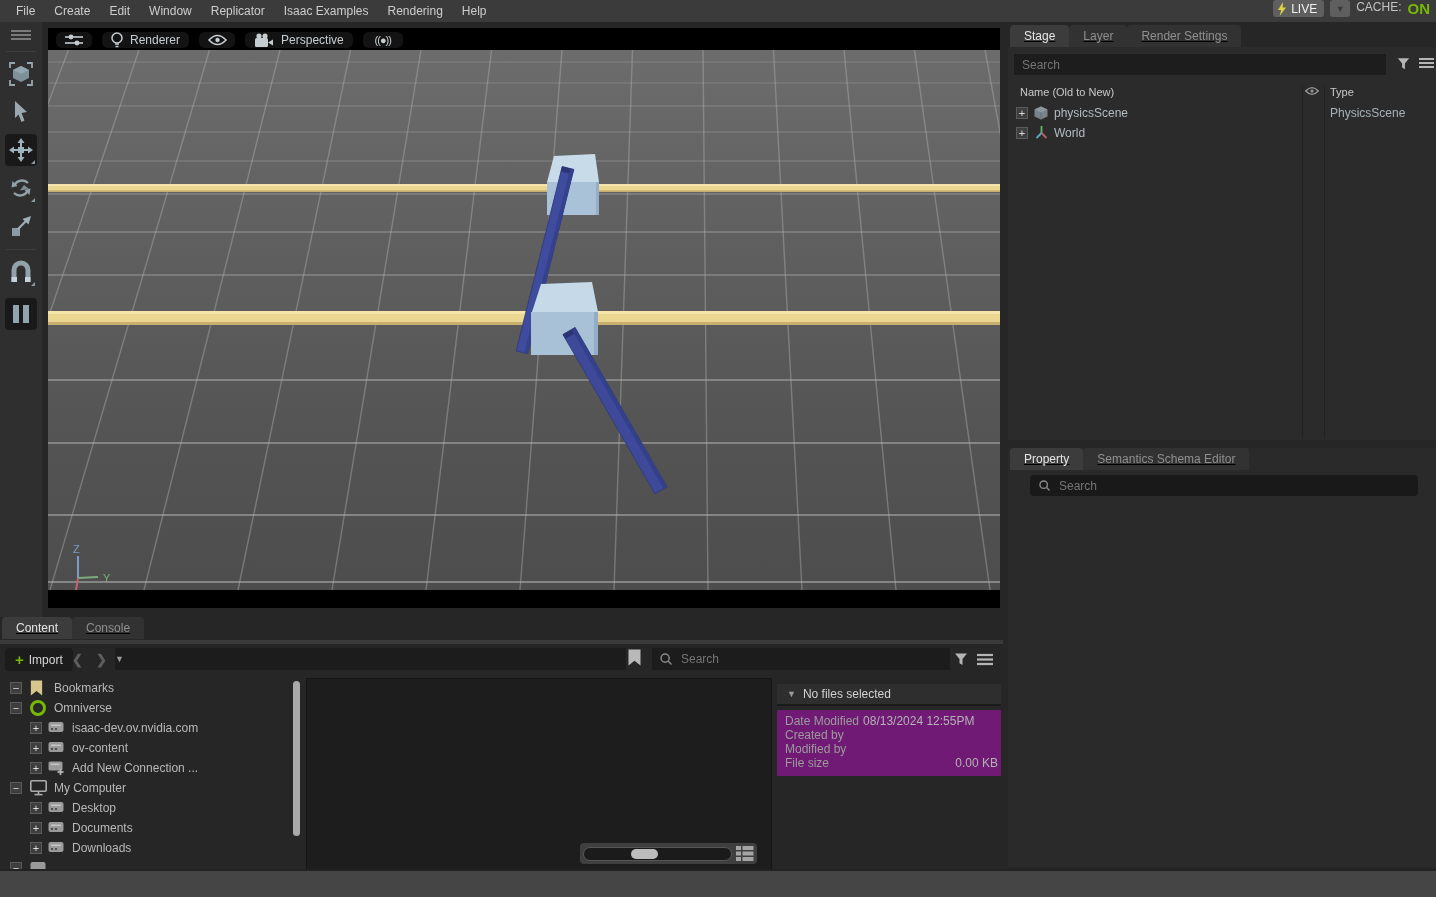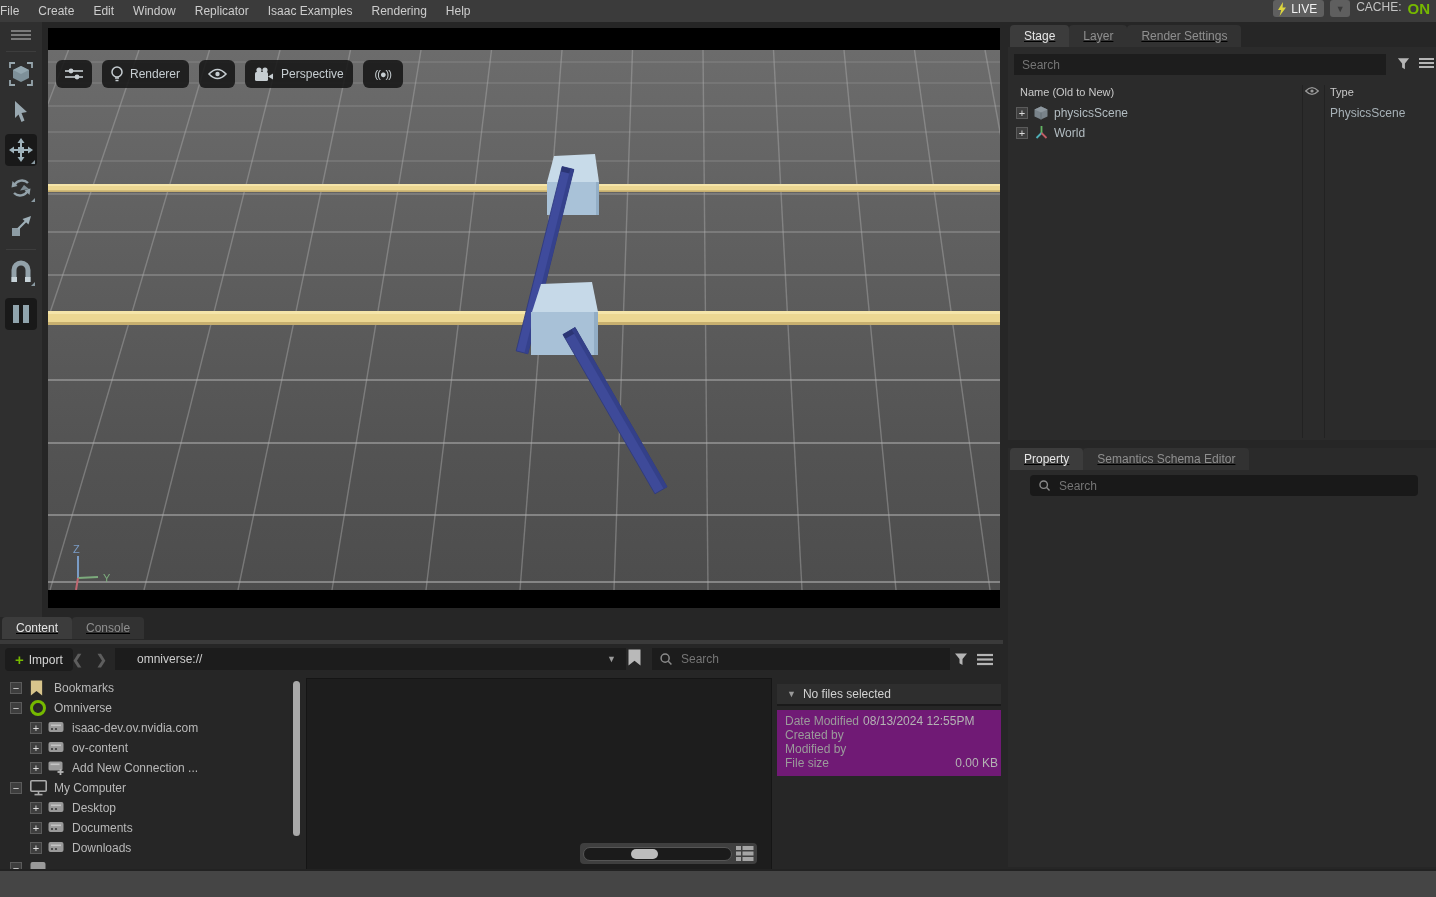--- a/index.html
+++ b/index.html
@@ -2,21 +2,21 @@
 <html><head>
 <meta charset="utf-8">
 <style>
   * { margin:0; padding:0; box-sizing:border-box; }
   html,body { width:1436px; height:897px; background:#262626; overflow:hidden;
               font-family:"Liberation Sans", sans-serif; }
   .app { position:relative; width:1436px; height:897px; background:#262626; }
 
   
   .menubar { position:absolute; left:0; top:0; width:1436px; height:22px;
-             background:#3b3b3b; display:flex; align-items:center; padding-left:0; }
+             background:#3b3b3b; display:flex; align-items:center; padding-left:16px; }
   .menu-item { color:#cdcdcd; font-size:12px; margin-right:19px; cursor:default; }
   .menubar-right { position:absolute; right:6px; top:0; height:22px; display:flex; align-items:flex-start; gap:6px; }
   .live-btn { display:flex; align-items:center; gap:4px; background:#5f5f5f; border-radius:3px;
               height:17px; padding:0 7px 0 4px; color:#f2f2f2; font-size:12px; }
   .live-chevron { width:20px; height:17px; background:#5f5f5f; border-radius:3px; display:flex;
                   align-items:center; justify-content:center; color:#3a3a3a; font-size:9px; }
   .cache-label { color:#c3c3c3; font-size:12px; }
   .cache-value { color:#76b900; font-size:15px; font-weight:bold; }
 
   
@@ -25,22 +25,22 @@
   .lt-btn { width:32px; height:32px; margin-top:6px; display:flex; align-items:center; justify-content:center;
             border-radius:4px; position:relative; }
   .lt-btn.active { background:#191919; }
   .lt-flyout::after { content:""; position:absolute; right:2px; bottom:2px; border-left:4px solid transparent;
                       border-bottom:4px solid #8a9aa2; }
   .lt-sep { width:30px; height:1px; background:#3d3d3d; margin-top:7px; }
 
   
   .viewport { position:absolute; left:48px; top:28px; width:952px; height:580px; background:#000; }
   .vp-toolbar { position:absolute; left:8px; top:4px; display:flex; gap:10px; z-index:5; }
-  .vp-btn { background:rgba(22,22,22,0.88); border-radius:6px; height:28px; display:flex;
-            align-items:center; justify-content:center; gap:7px; padding:0 9px; color:#c6cdd1; font-size:12px;margin-top:28px; }
+  .vp-btn { background:rgba(22,22,22,0.88); border-radius:6px; height:16px; display:flex;
+            align-items:center; justify-content:center; gap:7px; padding:0 9px; color:#c6cdd1; font-size:12px; }
 
   
   .right-panel { position:absolute; left:1008px; top:25px; width:428px; height:842px; }
   .tabrow { display:flex; height:22px;text-decoration:underline; }
   .tab { padding:0 14px; display:flex; align-items:center; font-size:12px; color:#8f8f8f;
          background:#323232; border-radius:4px 4px 0 0; }
   .tab.active { background:#3c3c3c; color:#e6e6e6; }
   .stage-body { position:absolute; left:0; top:22px; width:428px; height:393px; background:#2b2b2b; }
   .search-bar { position:absolute; left:6px; top:7px; width:372px; height:21px; background:#1d1d1d; }
   .search-bar input, .pp-search input, .cb-search input {
@@ -441,21 +441,20 @@
     <div class="cb-strip"></div>
 
     <div class="cb-toolbar">
       <div class="import-btn">
         <span class="import-plus">+</span>
         <span class="import-label">Import</span>
       </div>
       <span class="nav-arrow" style="left:72px;">❮</span>
       <span class="nav-arrow" style="left:96px;">❯</span>
       <div class="path-bar">
-        <span class="path-text">omniverse://</span>
         <span class="path-caret">▼</span>
       </div>
       <div class="bookmark-btn">
         <svg width="13" height="17" viewBox="0 0 13 17">
             <path d="M0.5 0.5 h12 v16 l-6-4.8 -6 4.8 Z" fill="#b9b9b9"></path>
           </svg>
       </div>
       <div class="cb-search">
         <span>
           <svg width="14" height="14" viewBox="0 0 16 16">

